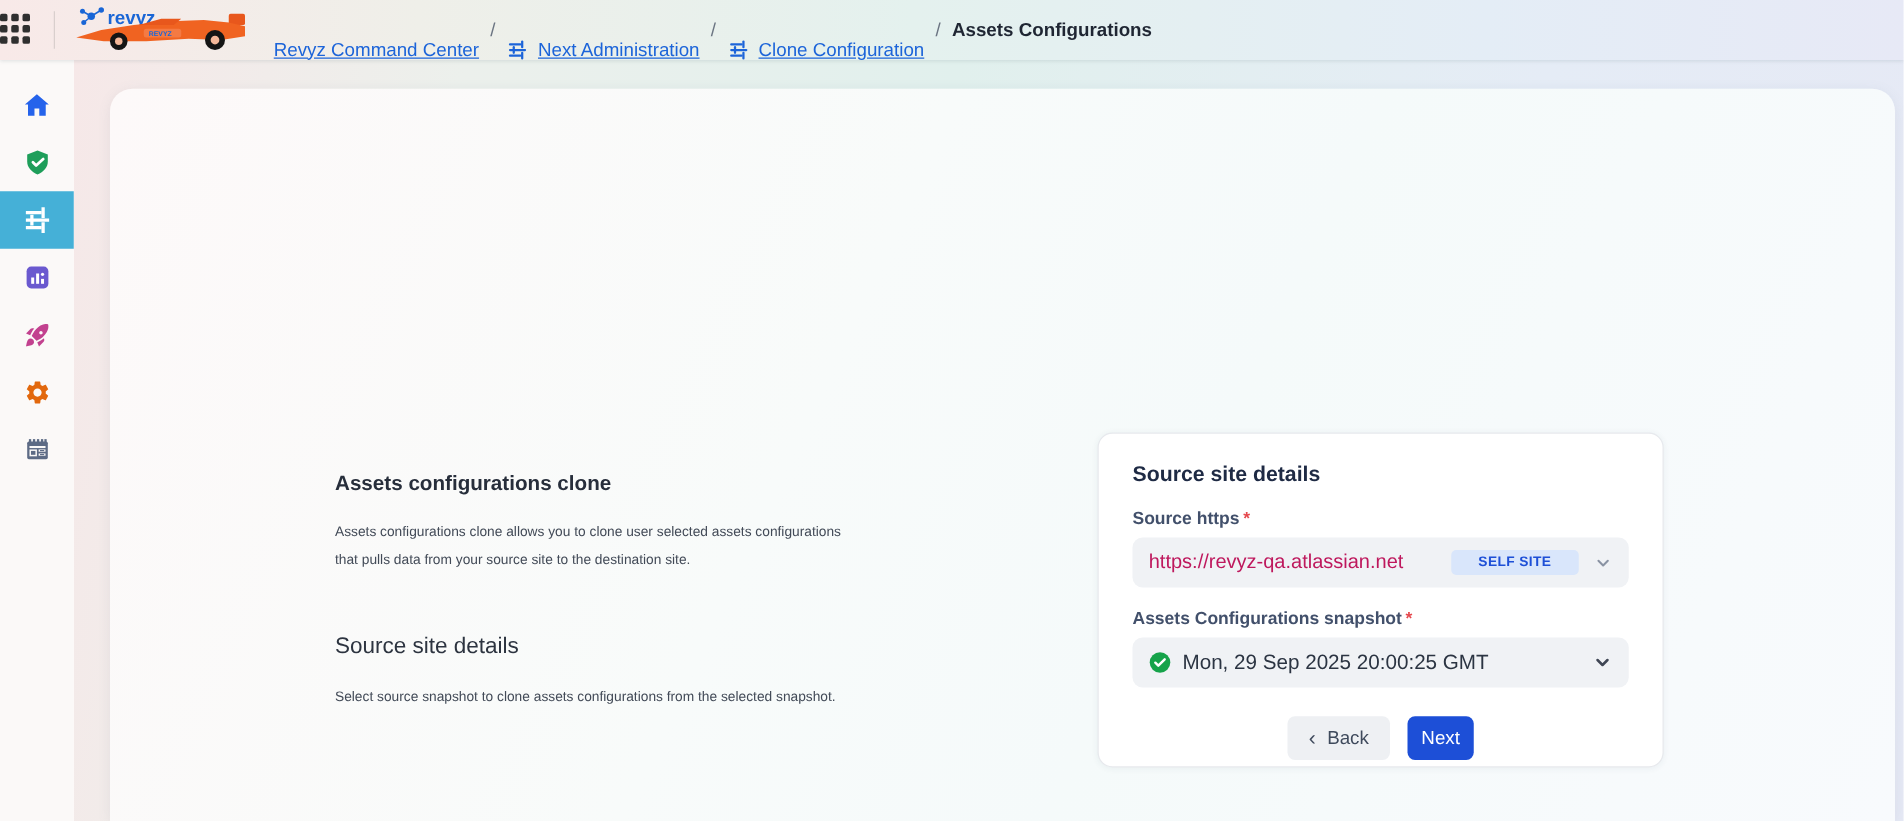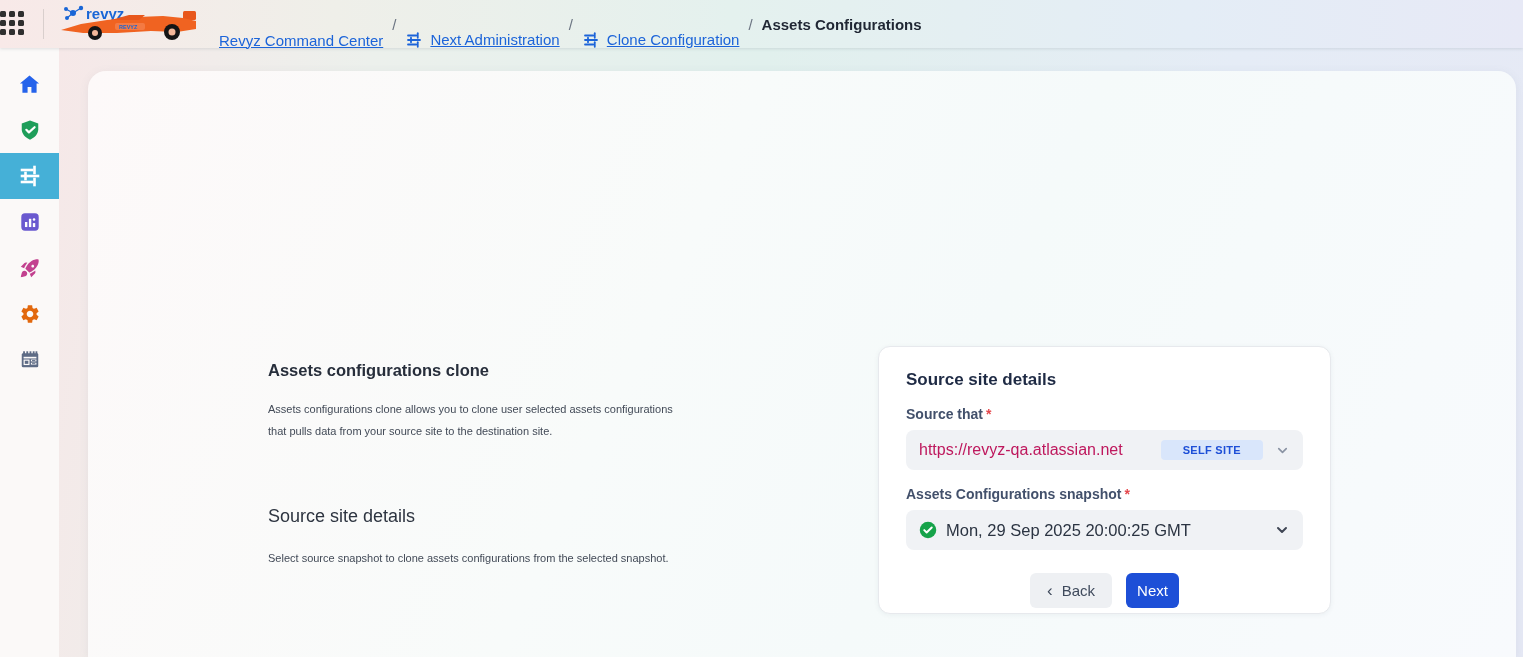--- a/index.html
+++ b/index.html
@@ -11,21 +11,21 @@
     position:absolute; top:0; left:0; width:1523px; height:48px;
     background:linear-gradient(90deg,#f8e9e8 0%,#efefe9 22%,#e4f1ee 48%,#e4edf6 78%,#e7e9f6 100%);
     display:flex; align-items:center; z-index:5;
     box-shadow:0 1px 3px rgba(90,110,120,.18);
   }
   .appgrid { width:26px; height:26px; display:grid; grid-template-columns:repeat(3,6px); grid-template-rows:repeat(3,6px); gap:3px; cursor:pointer; }
   .appgrid span { background:#2f2f2f; border-radius:1.5px; }
   .hdr-divider { width:1px; height:30px; background:#d9cfcd; margin:0 15px 0 17px; }
   .logo { width:142px; height:44px; position:relative; top:1px; cursor:pointer; }
   .crumbs { display:flex; align-items:center; margin-left:18px; font-size:15px; white-space:nowrap; }
-  .crumb-link { color:#1c64d9; text-decoration:underline; font-weight:500; cursor:pointer; display:inline-flex; align-items:flex-start;margin-top:32px; }
+  .crumb-link { color:#1c64d9; text-decoration:underline; font-weight:500; cursor:pointer; display:inline-flex; align-items:center;margin-top:32px; }
   .crumb-sep { color:#6b7482; margin:0 9px; }
   .crumb-ico { margin-right:7px; display:inline-flex; }
   .crumb-current { color:#1f2633; font-weight:700;text-align:right; }
 
   
   .sidebar {
     position:absolute; top:48px; left:0; width:59px; height:609px;
     background:#fbf9f8; z-index:4; display:flex; flex-direction:column; align-items:center;
   }
   .nav-item { width:59px; height:46px; display:flex; align-items:center; justify-content:center; cursor:pointer; }
@@ -39,21 +39,21 @@
   }
   .panel {
     position:absolute; top:71px; left:88px; width:1428px; height:586px;
     background:linear-gradient(115deg,#fdf9f9 0%,#f8fbfa 40%,#f5fafa 60%,#f8fafd 100%);
     border-radius:18px 18px 0 0;
     box-shadow:0 2px 10px rgba(100,120,140,.10);
     z-index:3;
   }
 
   
-  .intro-block { position:absolute; left:268px; top:361px; width:425px; z-index:6; }
+  .intro-block { position:absolute; left:268px; top:378px; width:425px; z-index:6; }
   .intro-title { font-size:16.5px; font-weight:700; color:#272e3b; margin-bottom:19px; }
   .body-text { font-size:11px; color:#424a57; line-height:21.5px; }
   .section-block { position:absolute; left:268px; top:506px; width:425px; z-index:6; }
   .section-title { font-size:18px; font-weight:400; color:#2d3440; margin-bottom:21px; }
 
   
   .card {
     position:absolute; left:878px; top:346px; width:453px; height:268px; z-index:6;
     background:#fff; border:1px solid #e7e9ed; border-radius:12px;
     box-shadow:0 1px 5px rgba(40,60,90,.06);
@@ -230,21 +230,21 @@
 
 <div class="section-block">
   <div class="section-title">Source site details</div>
   <div class="body-text">Select source snapshot to clone assets configurations from the selected snapshot.</div>
 </div>
 
 <div class="card">
   <div class="card-title">Source site details</div>
 
   <div class="field-label">
-    <span>Source that</span><span class="req">*</span>
+    <span>Source https</span><span class="req">*</span>
   </div>
   <div class="control">
     <span class="placeholder">https://revyz-qa.atlassian.net</span>
     <span class="badge">SELF SITE</span>
     <svg width="15" height="15" viewBox="0 0 24 24" fill="none" stroke="#8a93a3" stroke-width="2.6" stroke-linecap="round" stroke-linejoin="round">
       <polyline points="6 9 12 15 18 9"></polyline>
     </svg>
   </div>
 
   <div class="field-label">

